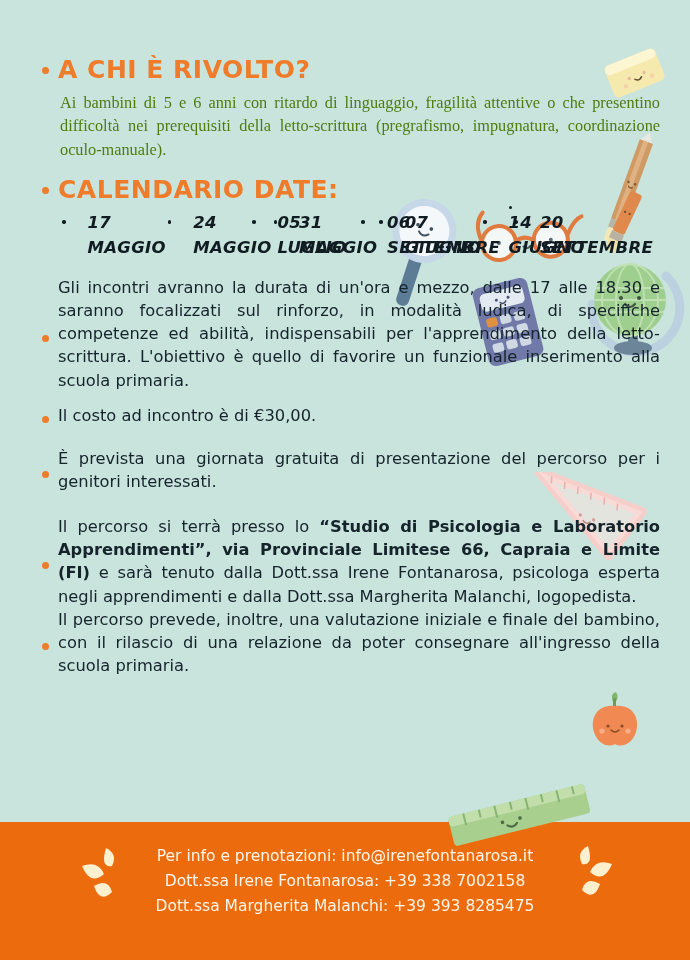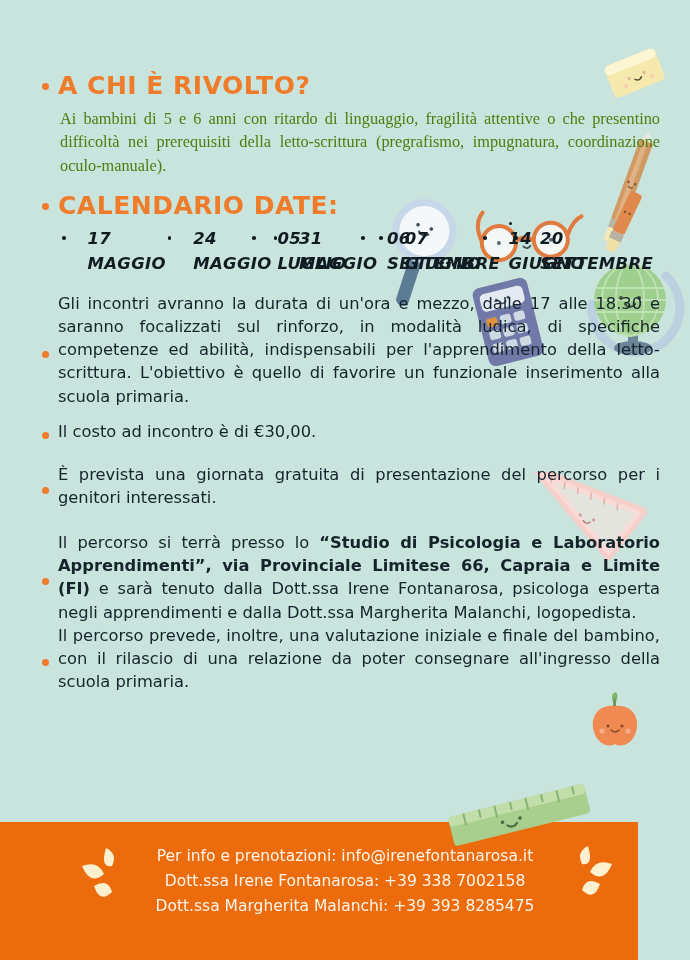--- a/index.html
+++ b/index.html
@@ -124,21 +124,21 @@
     flex: 0 0 auto;
     position: relative;
     top: -4px;
   }
 
   
   .footer {
     position: absolute;
     left: 0;
     top: 822px;
-    width: 638px;
+    width: 690px;
     height: 138px;
     background: #ec6b0d;
     z-index: 6;
     overflow: hidden;
   }
   .footer-lines {
     position: absolute;
     left: 0;
     top: 22px;
     width: 690px;
@@ -295,21 +295,21 @@
         <line x1="138" y1="22" x2="138" y2="30"></line>
       </g>
       <circle cx="62" cy="40" r="1.8" fill="#4c6b42"></circle>
       <circle cx="80" cy="40" r="1.8" fill="#4c6b42"></circle>
       <path d="M66 44 q5 5 10 0" stroke="#4c6b42" stroke-width="2" fill="none" stroke-linecap="round"></path>
     </g>
   </svg>
 
   <div class="content">
 
-    <div class="section" style="padding-top:71px;">
+    <div class="section" style="padding-top:55px;">
       <div class="heading">
         <span class="hdot"></span>
         <span>A CHI È RIVOLTO?</span>
       </div>
       <div class="intro-text" style="margin-top:7px;">Ai bambini di 5 e 6 anni con ritardo di linguaggio, fragilità attentive o che presentino difficoltà nei prerequisiti della letto-scrittura (pregrafismo, impugnatura, coordinazione oculo-manuale).</div>
     </div>
 
     <div class="section" style="margin-top:14px;">
       <div class="heading">
         <span class="hdot"></span>

